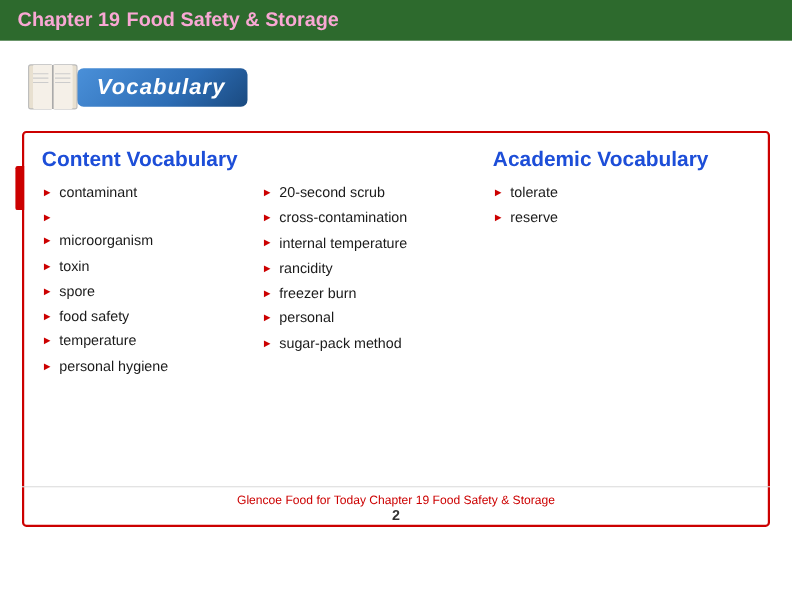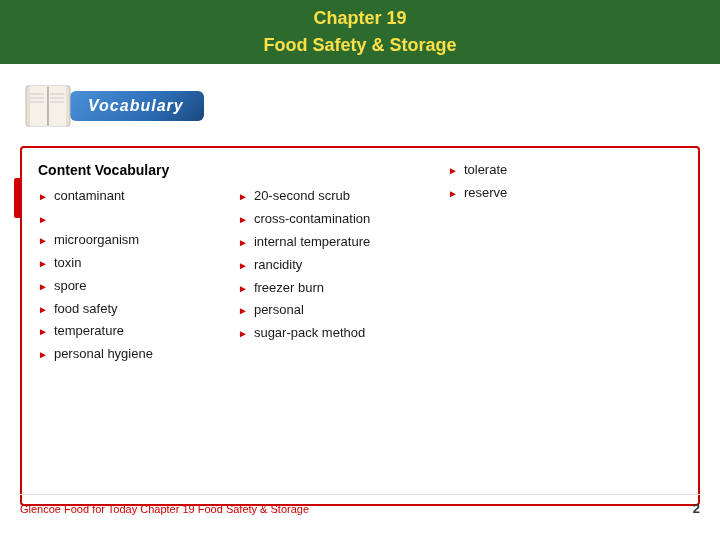--- a/index.html
+++ b/index.html
@@ -7,28 +7,27 @@
       width: 720px;
       height: 540px;
       font-family: Arial, sans-serif;
       background: #fff;
       overflow: hidden;
     }
 
     
     .header {
       background: #2d6a2d;
-      color: #fde047;
+      color: #f9a8d4;
       padding: 8px 16px;
       font-size: 18px;
       font-weight: bold;
       display: flex;
       align-items: center;
       gap: 6px;
-      flex-direction: column;
     }
     .header-chapter {
       font-weight: bold;
     }
     .header-title {
       font-weight: bold;
     }
 
     
     .main {
@@ -52,21 +51,21 @@
     }
     .vocab-label-bg {
       background: linear-gradient(135deg, #4a90d9 0%, #2d6db5 60%, #1a4a80 100%);
       border-radius: 6px;
       padding: 6px 20px 6px 18px;
       position: relative;
       z-index: 1;
     }
     .vocab-label-text {
       color: #fff;
-      font-size: 16px;
+      font-size: 20px;
       font-style: italic;
       font-weight: bold;
       letter-spacing: 1px;
     }
 
     
     .content-box {
       border: 2px solid #cc0000;
       border-radius: 4px;
       padding: 14px 16px 16px 16px;
@@ -96,23 +95,23 @@
       flex: 0 0 200px;
     }
     .col-center-vocab {
       flex: 0 0 210px;
     }
     .col-academic-vocab {
       flex: 1;
     }
 
     .col-header {
-      font-size: 14px;
-      font-weight: bold;
-      color: #000000;
+      font-size: 19px;
+      font-weight: bold;
+      color: #1d4ed8;
       margin-bottom: 10px;
     }
 
     .vocab-list {
       list-style: none;
       padding: 0;
     }
     .vocab-list li {
       display: flex;
       align-items: flex-start;
@@ -125,30 +124,31 @@
       color: #cc0000;
       font-size: 10px;
       margin-right: 6px;
       margin-top: 2px;
       flex-shrink: 0;
     }
 
     
     .footer {
       position: absolute;
-      bottom: 0;
+      bottom: 13px;
       left: 20px;
       right: 20px;
       display: flex;
       justify-content: space-between;
       align-items: center;
       font-size: 11px;
       color: #444;
       border-top: 1px solid #ddd;
       padding-top: 6px;
+      flex-direction: column;
     }
     .footer-title {
       color: #333;
     }
     .footer-title span {
       color: #cc0000;
     }
     .footer-page {
       font-size: 13px;
       color: #333;
@@ -255,20 +255,21 @@
               <span>personal</span>
             </li>
             <li>
               <span class="arrow">►</span>
               <span>sugar-pack method</span>
             </li>
           </ul>
       </div>
 
       <div class="col-academic-vocab">
+        <div class="col-header">Academic Vocabulary</div>
         <ul class="vocab-list">
 
         <li>
               <span class="arrow">►</span>
               <span>tolerate</span>
             </li>
             <li>
               <span class="arrow">►</span>
               <span>reserve</span>
             </li>

